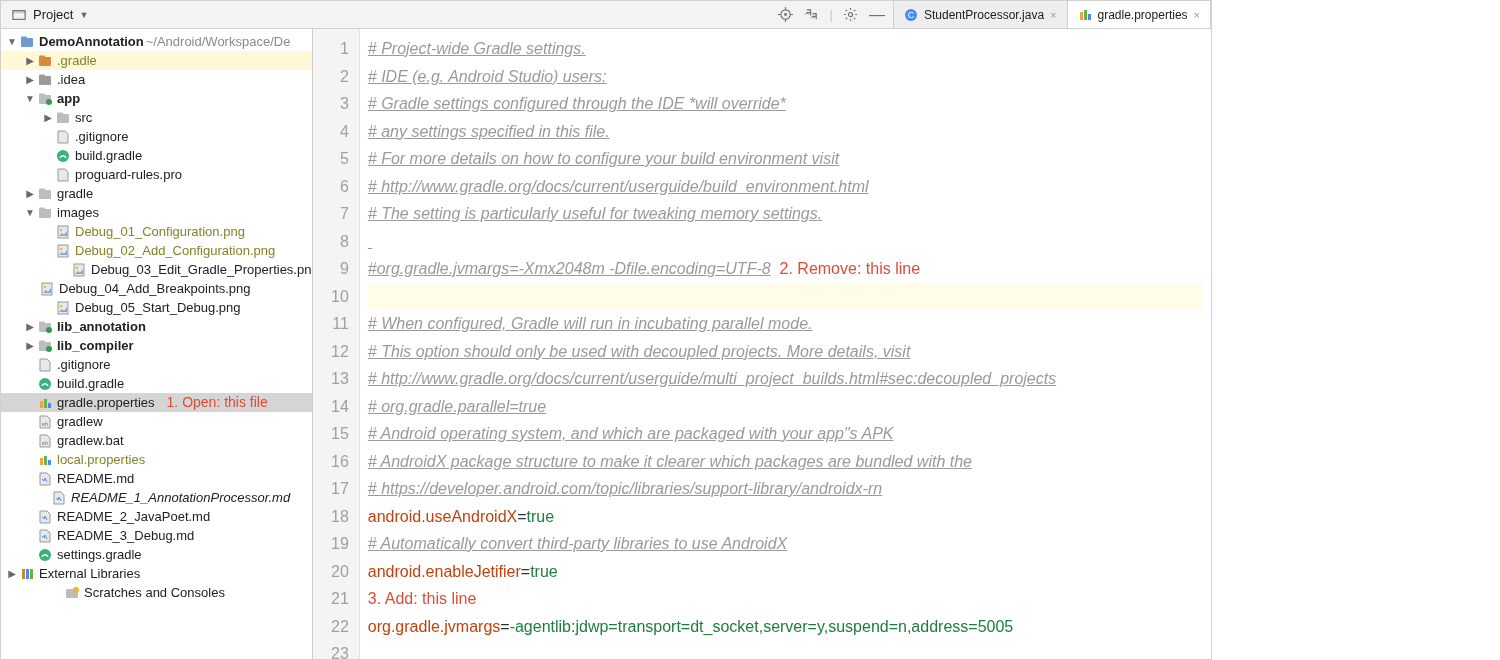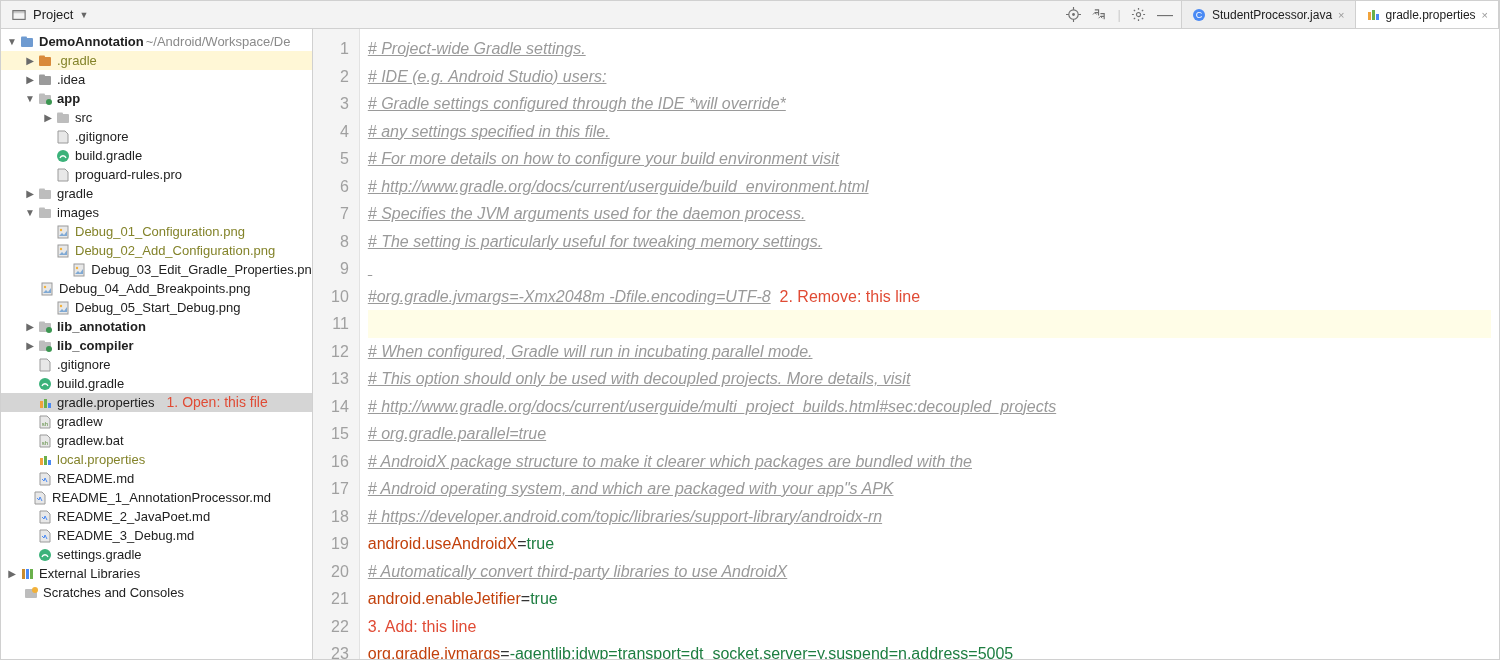--- a/index.html
+++ b/index.html
@@ -1,17 +1,17 @@
 <!DOCTYPE html>
 <html><head>
 <meta charset="utf-8">
 <style>
 * { margin:0; padding:0; box-sizing:border-box; font-family:-apple-system,BlinkMacSystemFont,"Segoe UI",sans-serif; }
 body { font-size:13px; color:#212121; background:#fff; overflow:hidden; }
-.app { width:1500px; height:660px; display:flex; flex-direction:column; border:1px solid #d0d0d0; }
+.app { width:1212px; height:660px; display:flex; flex-direction:column; border:1px solid #d0d0d0; }
 .topbar { height:28px; display:flex; align-items:stretch; border-bottom:1px solid #d0d0d0; background:#f3f3f3; }
 .proj-sel { display:flex; align-items:center; gap:6px; padding:0 10px; cursor:pointer; font-size:13px; }
 .proj-sel .chev { font-size:9px; color:#666; }
 .tb-icons { margin-left:auto; display:flex; align-items:center; gap:10px; padding:0 8px; }
 .ico { width:16px; height:16px; display:inline-flex; align-items:center; justify-content:center; color:#6f6f6f; font-size:13px; }
 .tabs { display:flex; align-items:stretch; border-left:1px solid #d0d0d0; }
 .tab { display:flex; align-items:center; gap:6px; padding:0 10px; border-right:1px solid #d0d0d0; background:#eee; cursor:pointer; font-size:12px; color:#212121; }
 .tab.active { background:#fff; }
 .tab .cls { font-size:11px; color:#999; }
 .tab-ico { width:14px; height:14px; }
@@ -228,21 +228,21 @@
             <span class="arrow blank">▶</span>
             <span class="nico">
               <svg width="12" height="14" viewBox="0 0 12 14">
                 <rect x="1" y="1" width="10" height="12" fill="#e8e8e8" stroke="#9a9a9a"></rect>
                 <circle cx="4" cy="5" r="1.2" fill="#f2b13a"></circle>
                 <path d="M2 11l3-3 2 2 3-4v5z" fill="#7fa9d4"></path>
               </svg>
             </span>
             <span class="lbl olive">Debug_02_Add_Configuration.png</span>
           </div>
-          <div class="row" style="padding-left: 56px; justify-content: center;">
+          <div class="row" style="padding-left: 56px;">
             <span class="arrow blank">▶</span>
             <span class="nico">
               <svg width="12" height="14" viewBox="0 0 12 14">
                 <rect x="1" y="1" width="10" height="12" fill="#e8e8e8" stroke="#9a9a9a"></rect>
                 <circle cx="4" cy="5" r="1.2" fill="#f2b13a"></circle>
                 <path d="M2 11l3-3 2 2 3-4v5z" fill="#7fa9d4"></path>
               </svg>
             </span>
             <span class="lbl">Debug_03_Edit_Gradle_Properties.pn</span>
           </div>
@@ -355,21 +355,21 @@
           <div class="row" style="padding-left: 22px;">
             <span class="arrow blank">▶</span>
             <span class="nico">
               <svg width="12" height="14" viewBox="0 0 12 14">
                 <path d="M1 1h7l3 3v9H1z" fill="#e8e8e8" stroke="#9a9a9a"></path>
                 <path d="M3 7l2 2 1-3 2 4" stroke="#4a8af4" fill="none"></path>
               </svg>
             </span>
             <span class="lbl">README.md</span>
           </div>
-          <div class="row" style="padding-left: 17px;">
+          <div class="row" style="padding-left: 36px; font-style: italic;">
             <span class="arrow blank">▶</span>
             <span class="nico">
               <svg width="12" height="14" viewBox="0 0 12 14">
                 <path d="M1 1h7l3 3v9H1z" fill="#e8e8e8" stroke="#9a9a9a"></path>
                 <path d="M3 7l2 2 1-3 2 4" stroke="#4a8af4" fill="none"></path>
               </svg>
             </span>
             <span class="lbl">README_1_AnnotationProcessor.md</span>
           </div>
           <div class="row" style="padding-left: 22px;">
@@ -406,21 +406,21 @@
             <span class="arrow">▶</span>
             <span class="nico">
               <svg width="14" height="14" viewBox="0 0 14 14">
                 <rect x="2" y="2" width="3" height="10" fill="#c98b2e"></rect>
                 <rect x="6" y="2" width="3" height="10" fill="#4a8af4"></rect>
                 <rect x="10" y="2" width="3" height="10" fill="#6ab04c"></rect>
               </svg>
             </span>
             <span class="lbl">External Libraries</span>
           </div>
-          <div class="row" style="padding-left: 8px;">
+          <div class="row" style="padding-left: 17px; margin-left: 32px;">
             <span class="arrow blank">▶</span>
             <span class="nico">
               <svg width="14" height="14" viewBox="0 0 14 14">
                 <rect x="1" y="3" width="12" height="9" fill="#bdbdbd" rx="1"></rect>
                 <circle cx="11" cy="4" r="3" fill="#f2b13a"></circle>
               </svg>
             </span>
             <span class="lbl">Scratches and Consoles</span>
           </div>
         </div>
@@ -451,31 +451,30 @@
           <div>22</div>
           <div>23</div>
         </div>
       <div class="code" id="code-host">
           <div class="cl"><span class="cm"># Project-wide Gradle settings.</span></div>
           <div class="cl"><span class="cm"># IDE (e.g. Android Studio) users:</span></div>
           <div class="cl"><span class="cm"># Gradle settings configured through the IDE *will override*</span></div>
           <div class="cl"><span class="cm"># any settings specified in this file.</span></div>
           <div class="cl"><span class="cm"># For more details on how to configure your build environment visit</span></div>
           <div class="cl"><span class="cm"># </span><span class="cm cm-u">http://www.gradle.org/docs/current/userguide/build_environment.html</span></div>
-          <div class="cl"><span class="cm"># Specifies the JVM arguments used for the daemon process.</span></div>
           <div class="cl"><span class="cm"># The setting is particularly useful for tweaking memory settings.</span></div>
           <div class="cl"><span class="cm"> </span></div>
           <div class="cl"><span class="cm">#org.gradle.jvmargs=-Xmx2048m -Dfile.encoding=UTF-8</span><span class="plain">  </span><span class="ann2">2. Remove: this line</span></div>
           <div class="cl cur"><span></span></div>
           <div class="cl"><span class="cm"># When configured, Gradle will run in incubating parallel mode.</span></div>
           <div class="cl"><span class="cm"># This option should only be used with decoupled projects. More details, visit</span></div>
           <div class="cl"><span class="cm"># </span><span class="cm cm-u">http://www.gradle.org/docs/current/userguide/multi_project_builds.html#sec:decoupled_projects</span></div>
           <div class="cl"><span class="cm"># org.gradle.parallel=true</span></div>
+          <div class="cl"><span class="cm"># Android operating system, and which are packaged with your app"s APK</span></div>
           <div class="cl"><span class="cm"># AndroidX package structure to make it clearer which packages are bundled with the</span></div>
-          <div class="cl"><span class="cm"># Android operating system, and which are packaged with your app"s APK</span></div>
           <div class="cl"><span class="cm"># </span><span class="cm cm-u">https://developer.android.com/topic/libraries/support-library/androidx-rn</span></div>
           <div class="cl"><span class="key">android.useAndroidX</span><span class="plain">=</span><span class="val">true</span></div>
           <div class="cl"><span class="cm"># Automatically convert third-party libraries to use AndroidX</span></div>
           <div class="cl"><span class="key">android.enableJetifier</span><span class="plain">=</span><span class="val">true</span></div>
           <div class="cl"><span class="ann2">3. Add: this line</span></div>
           <div class="cl"><span class="key">org.gradle.jvmargs</span><span class="plain">=</span><span class="arg">-agentlib:jdwp=transport=dt_socket,server=y,suspend=n,address=5005</span></div>
         </div>
     </div>
   </div>
 </div>

